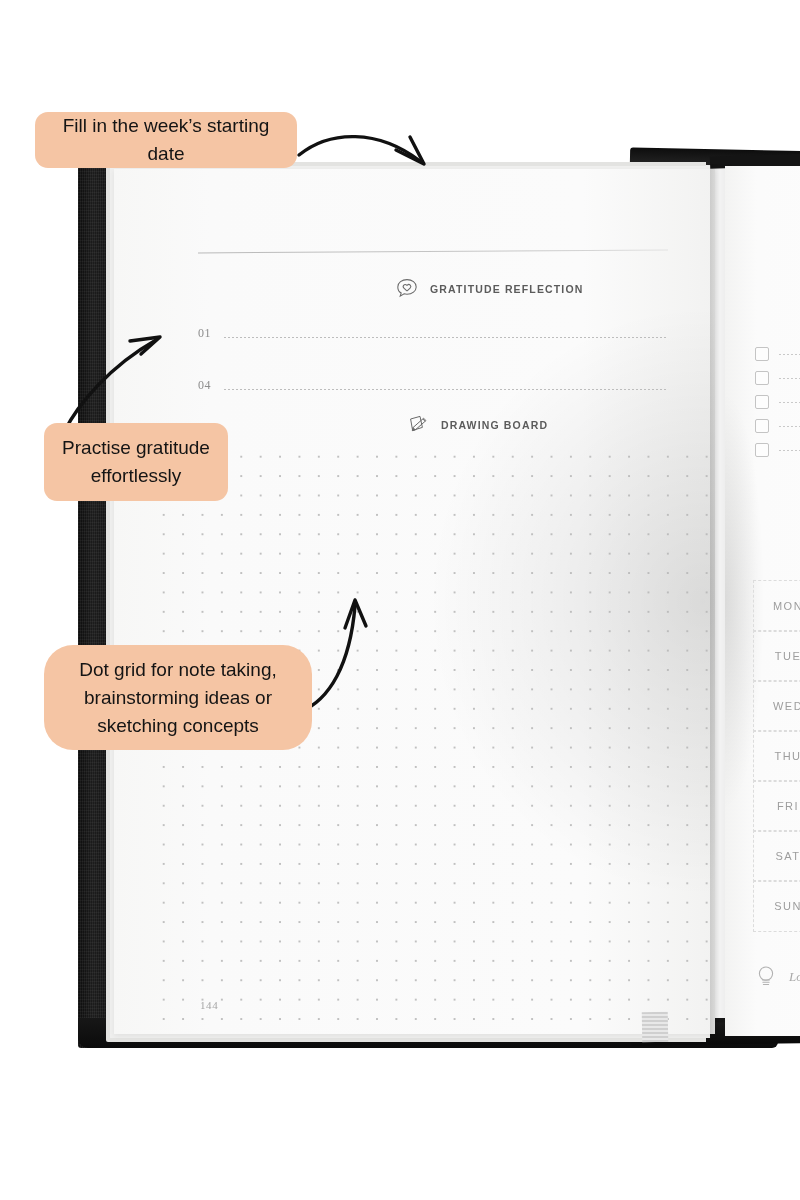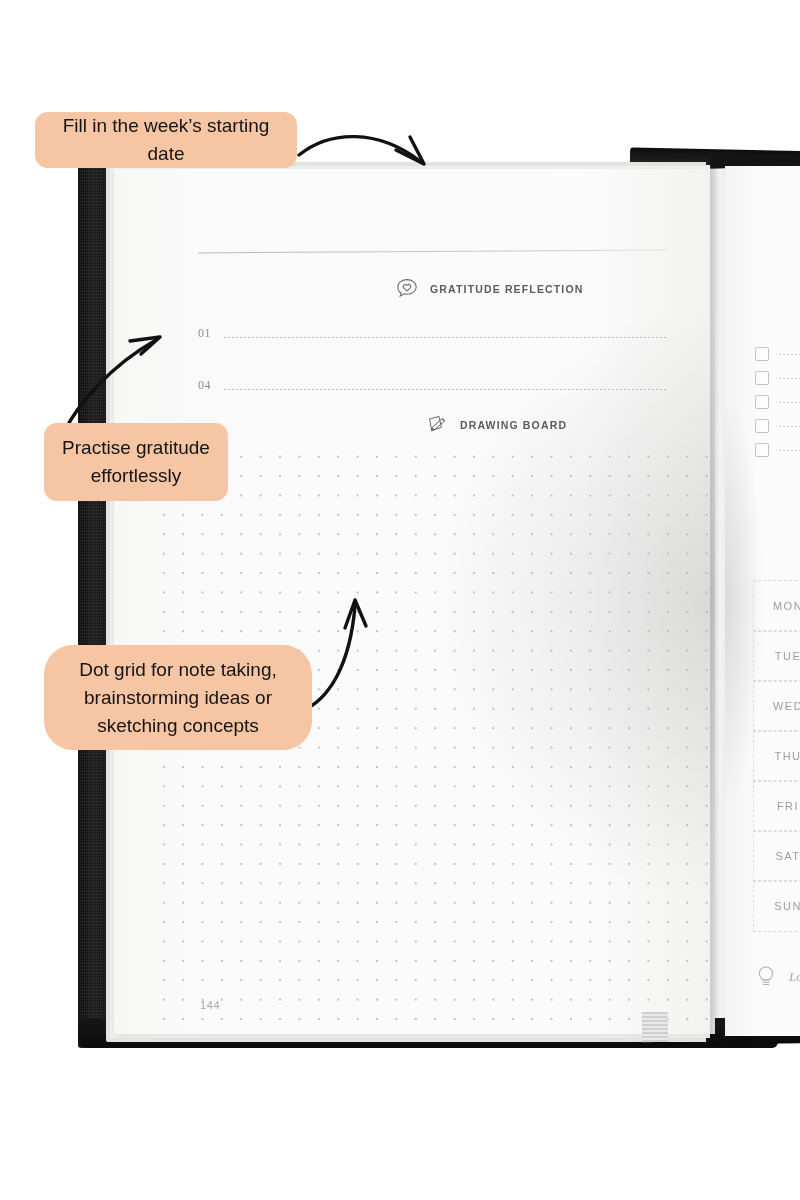--- a/index.html
+++ b/index.html
@@ -170,21 +170,21 @@
     align-items: center;
     gap: 11px;
   }
   .section-head .label {
     font-size: 10.5px;
     font-weight: bold;
     letter-spacing: 1.15px;
     color: #5b5b5b;
   }
   #gratitude-head { left: 281px; top: 108px; }
-  #drawing-head  { left: 311px; top: 244px; }
+  #drawing-head  { left: 292px; top: 244px; }
 
   .icon-svg { display: block; }
 
   
   .grat-row {
     position: absolute;
     left: 84px;
     width: 470px;
     height: 24px;
     display: flex;
@@ -218,21 +218,21 @@
     height: 580px;
     background-image: radial-gradient(#b6b6b6 0.9px, rgba(255,255,255,0) 1.1px);
     background-size: 19.4px 19.4px;
     opacity: .85;
   }
 
   .page-num {
     position: absolute;
     left: 86px;
     top: 830px;
-    font-family: Liberation Sans, sans-serif;
+    font-family: Liberation Serif, serif;
     font-size: 11px;
     color: #a6a6a6;
     letter-spacing: .6px;
   }
   .check-row {
     position: absolute;
     left: 30px;
     width: 130px;
     height: 24px;
     display: flex;

